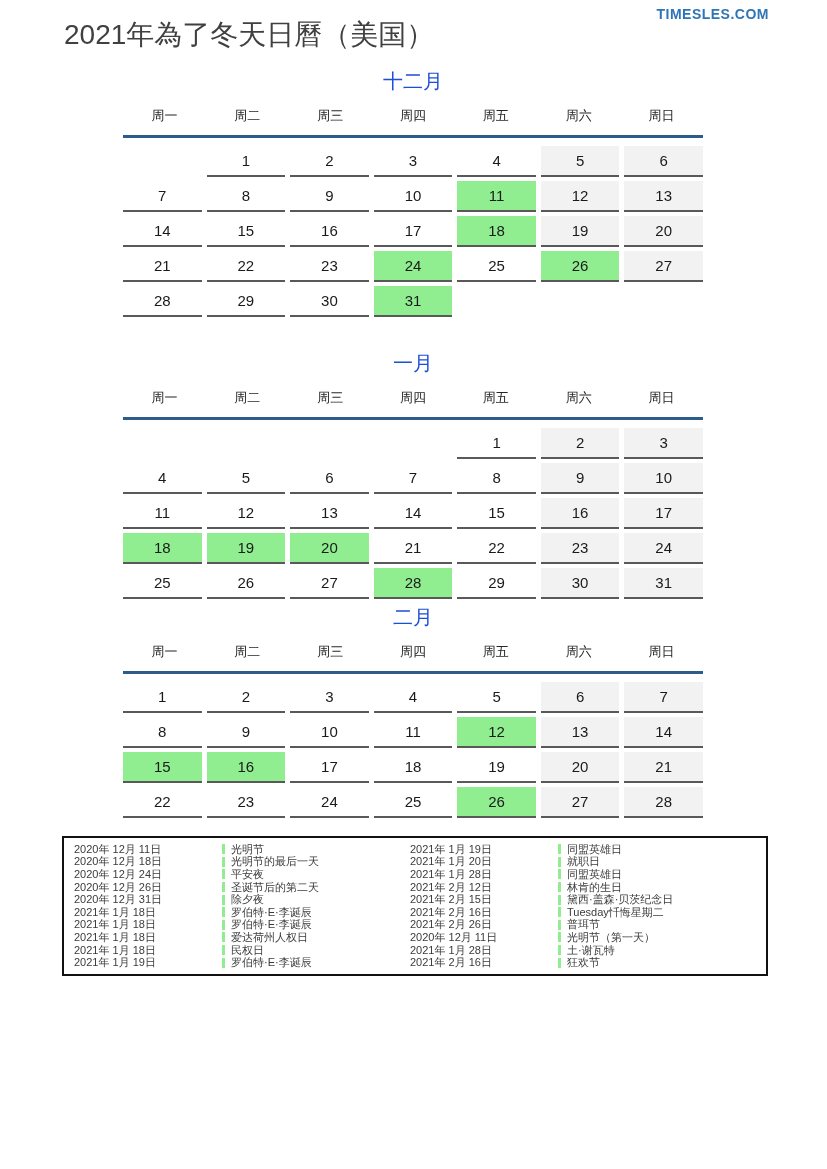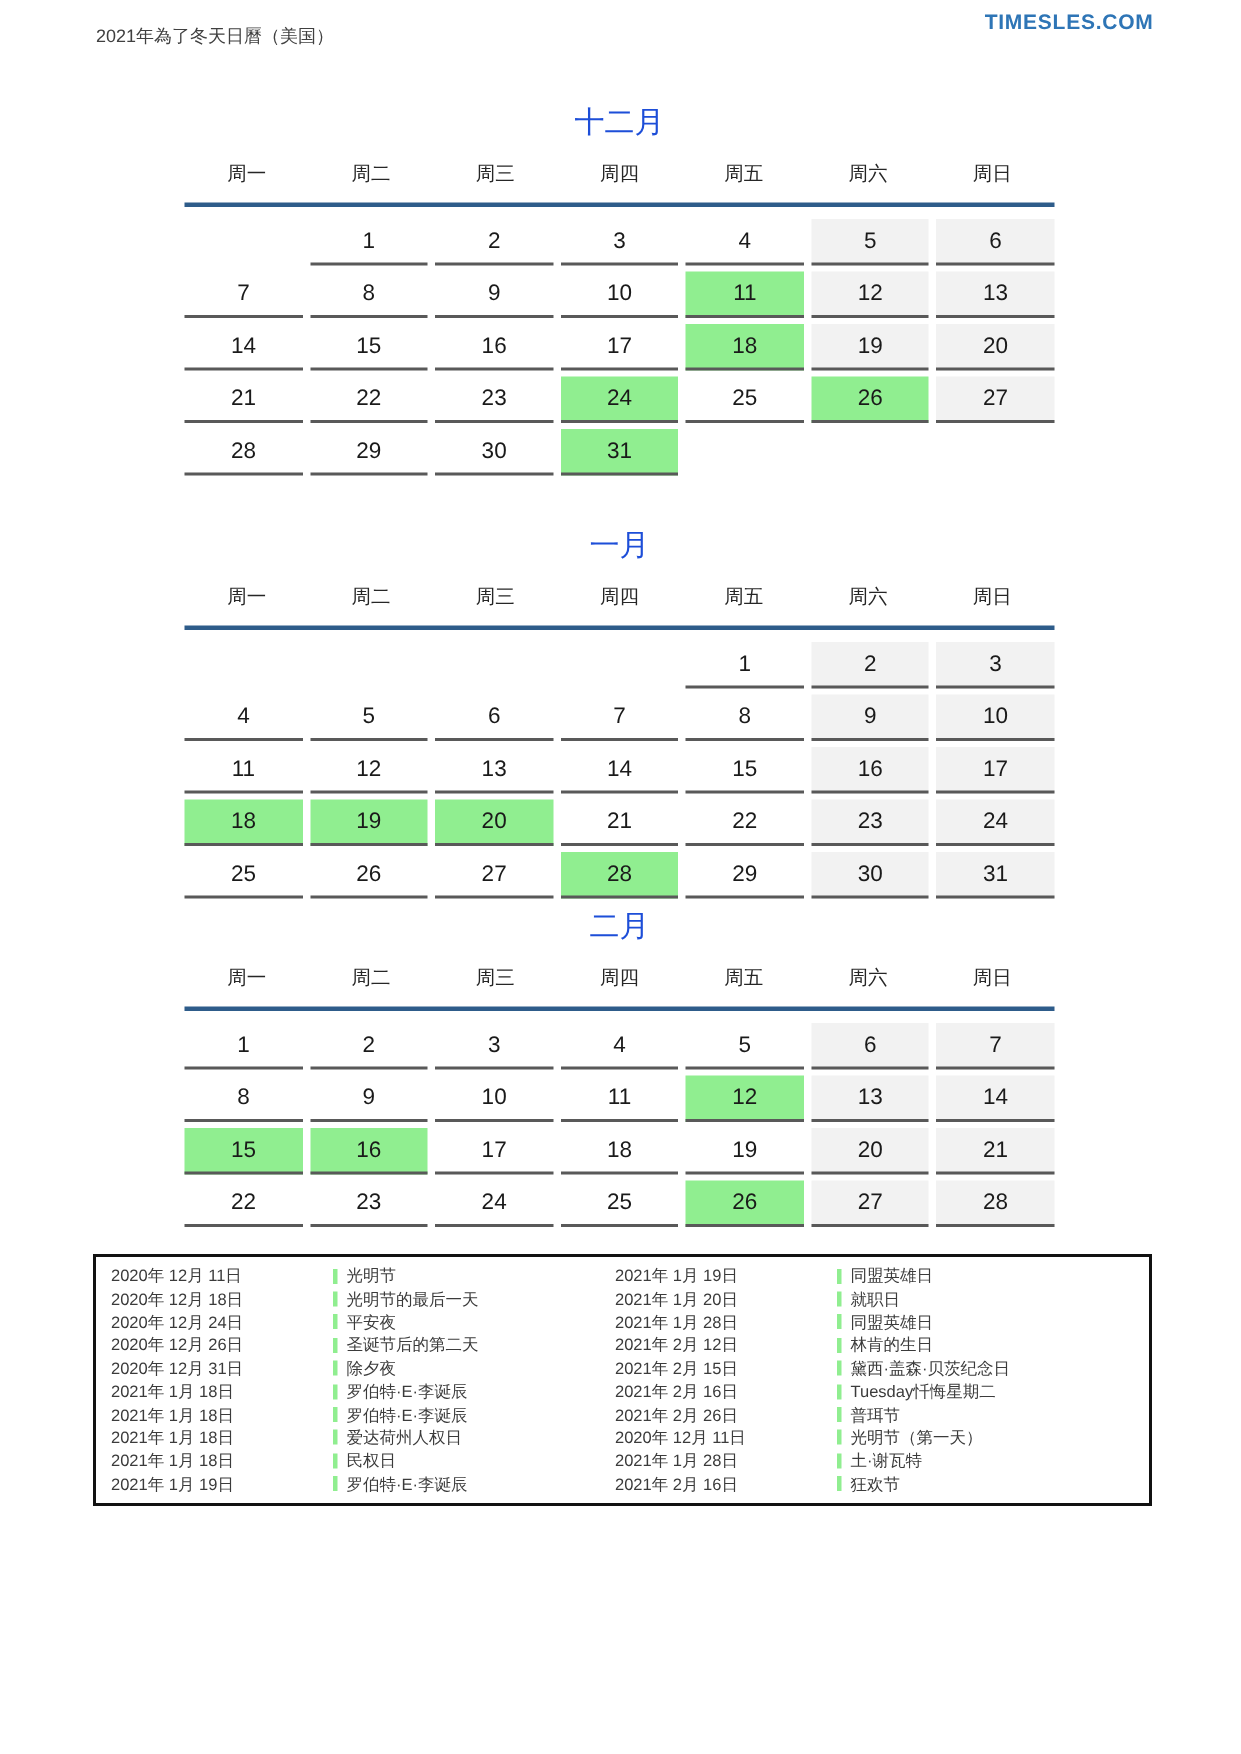--- a/index.html
+++ b/index.html
@@ -2,21 +2,21 @@
 <html><head>
 <meta charset="utf-8">
 <style>
   html,body { margin:0; padding:0; background:#ffffff; }
   .page {
     position:relative; width:827px; height:1169px; background:#ffffff;
     font-family:"Liberation Sans","DejaVu Sans",sans-serif; overflow:hidden;
   }
   .page-title {
     position:absolute; left:64px; top:16px; margin:0;
-    font-size:12px; font-weight:400; color:#404040; letter-spacing:0px;
+    font-size:28px; font-weight:400; color:#404040; letter-spacing:0px;
   }
   .site-logo {
     position:absolute; right:58px; top:6px;
     color:#2e75b6; font-size:14px; font-weight:700; letter-spacing:0.5px;
     text-decoration:none; cursor:pointer;
   }
   .month { position:absolute; left:123px; width:580px; }
   .month-0 { top:68px; }
   .month-1 { top:336px;margin-top:14px; }
   .month-2 { top:604px; }
@@ -35,21 +35,21 @@
   }
   .cell {
     height:29px; display:flex; align-items:center; justify-content:center;
     font-size:15px; color:#1a1a1a; background:#ffffff;
     border-bottom:2px solid #595959;
   }
   .cell.weekend { background:#f2f2f2; }
   .cell.holiday { background:#90ee90; }
   .cell.empty { border-bottom:none; background:transparent; }
   .legend {
-    position:absolute; left:62px; top:836px; width:706px; height:168px;
+    position:absolute; left:62px; top:836px; width:706px; height:140px;
     box-sizing:border-box; border:2px solid #111111;
     padding:5px 4px 5px 10px;
     display:grid; grid-template-columns:336px 1fr;
   }
   .legend-col { display:flex; flex-direction:column; justify-content:space-around; }
   .legend-entry { display:flex; align-items:center; height:12.6px; font-size:11px; color:#3b3b3b; }
   .legend-date { width:148px; flex:none; white-space:nowrap; }
   .legend-tick { width:3px; height:10px; background:#90ee90; margin-right:6px; flex:none; }
   .legend-name { white-space:nowrap; }
 </style>

